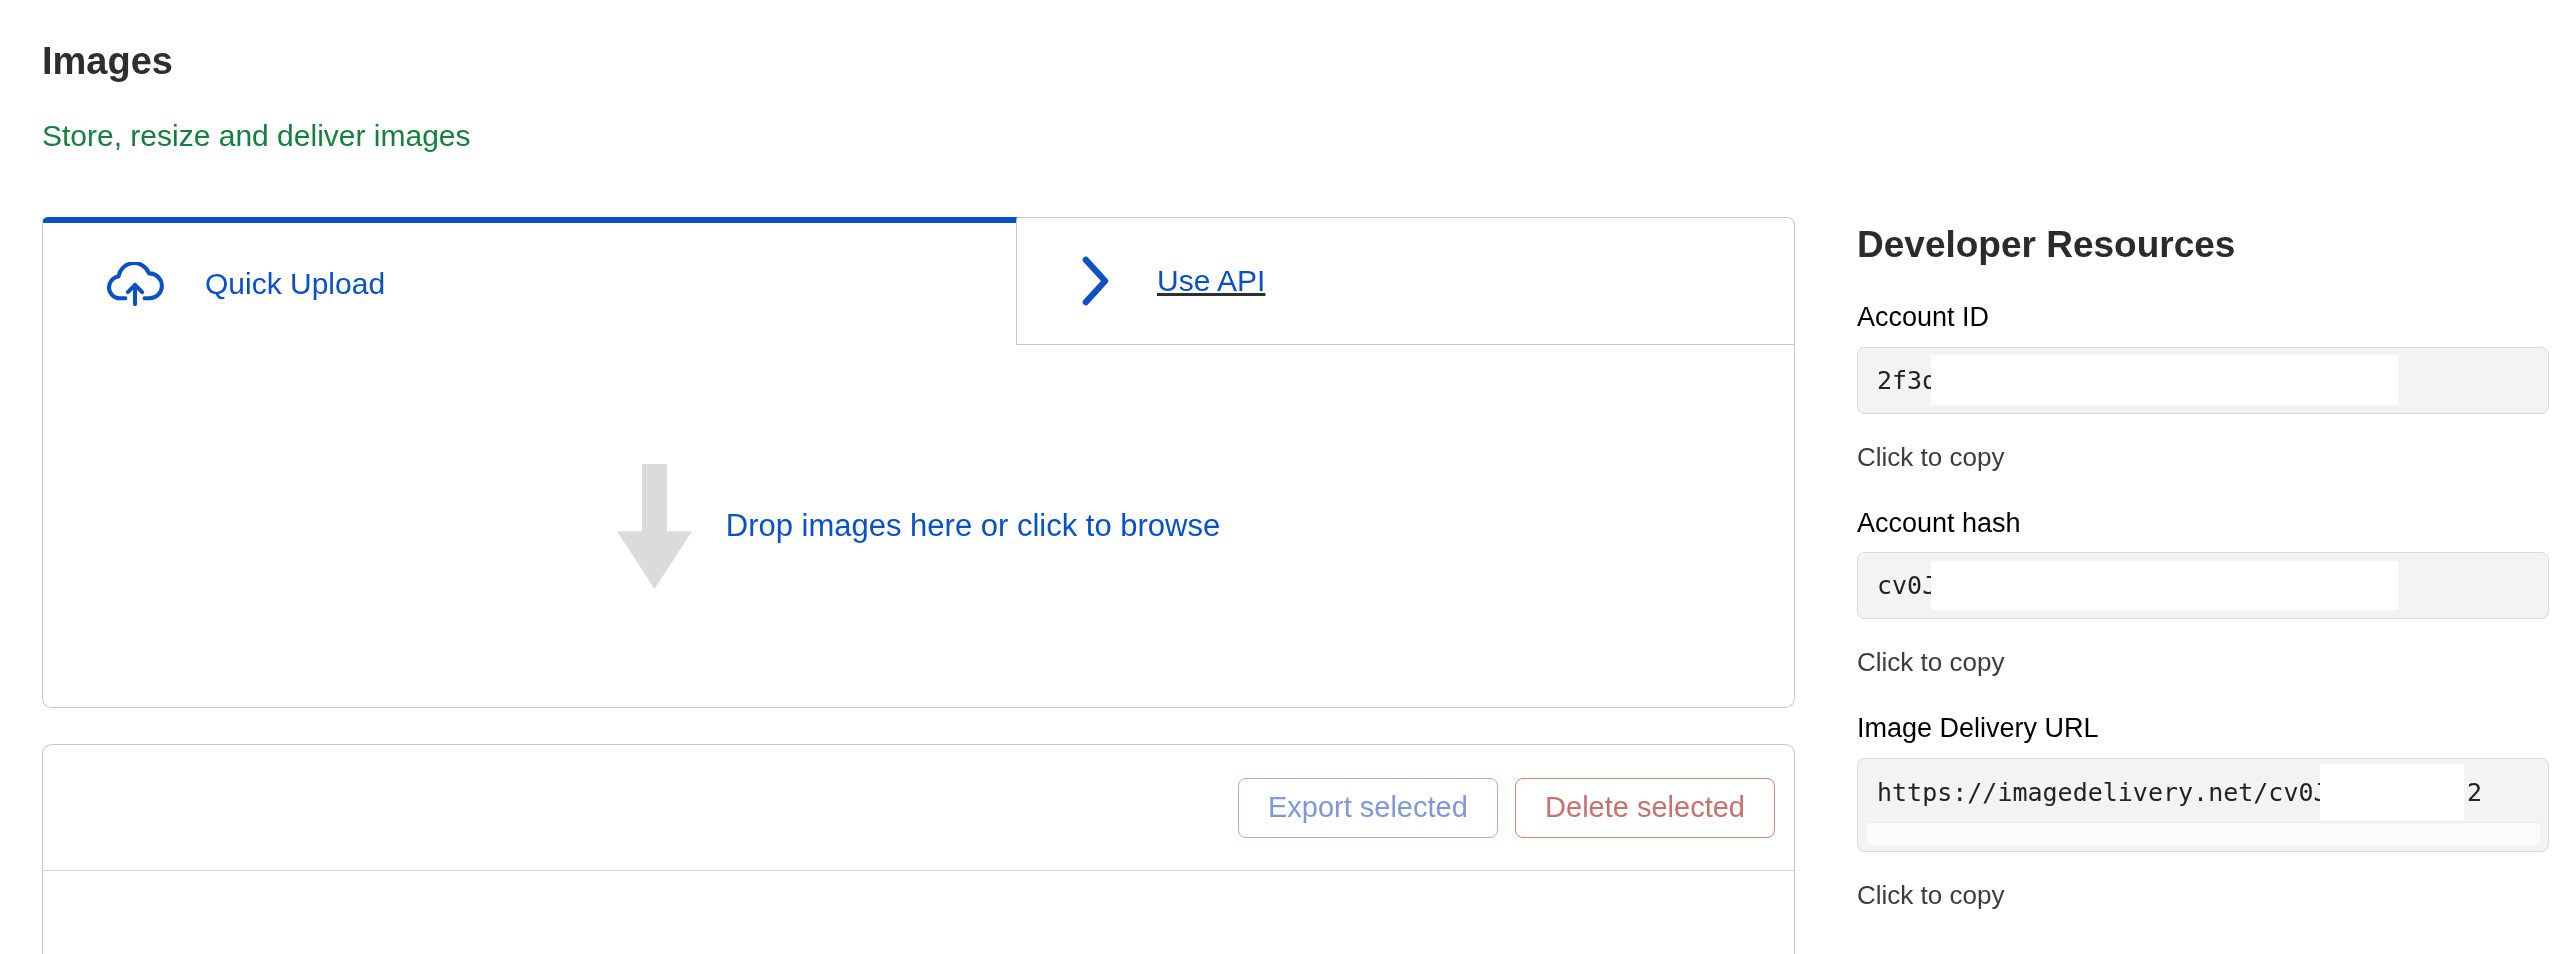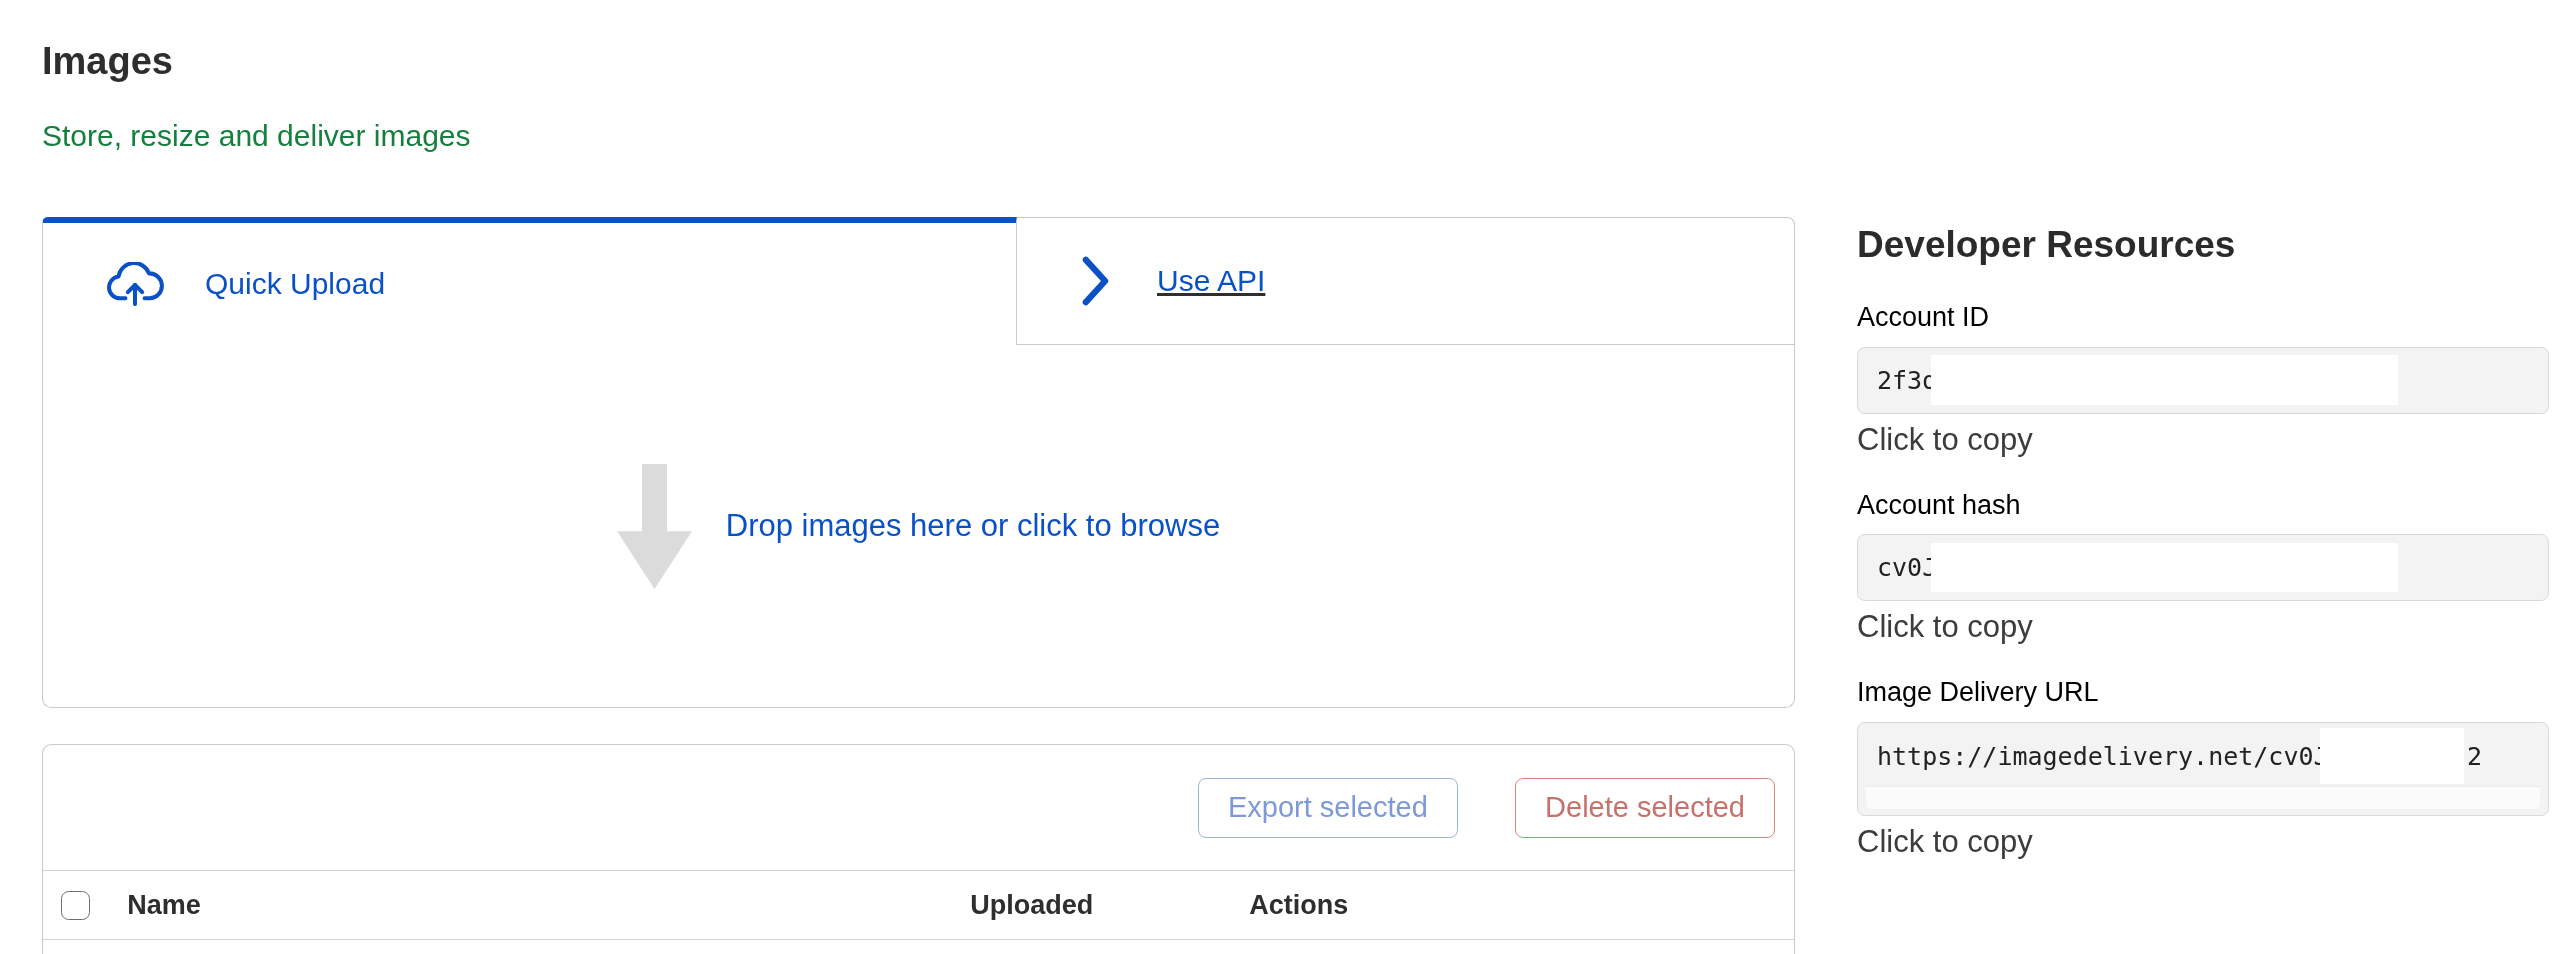--- a/index.html
+++ b/index.html
@@ -77,21 +77,21 @@
   }
   .btn {
     height: 60px; padding: 0 29px;
     font-family: "Liberation Sans", sans-serif;
     font-size: 29px; line-height: 1;
     background: #fff; border-radius: 8px;
     display: inline-flex; align-items: center;
     cursor: pointer;
   }
   .btn-export { color: var(--export-blue, #7e99d7); border: 1.9px solid var(--export-blue-border, #9fb2e0); }
-  .btn-delete { color: var(--delete-red, #c7716a); border: 1.9px solid var(--delete-red-border, #d1897f); margin-left: 40px; }
+  .btn-delete { color: var(--delete-red, #c7716a); border: 1.9px solid var(--delete-red-border, #d1897f); }
   .thead {
     height: 69px;
     display: flex; align-items: center;
     padding-left: 18.3px;
     border-bottom: 1.9px solid #d2d2d2;
     font-size: 27px; font-weight: 700; color: #2e2e2e;
   }
   .checkbox {
     width: 29px; height: 29px; flex: 0 0 29px;
     border: 1.9px solid #6f6f6f; border-radius: 7.7px;
@@ -128,21 +128,21 @@
     background: #fff;
   }
   .url-box .redact { left: 462px; width: 144px; top: 5.8px; bottom: auto; height: 56px; }
   .value-tail { position: absolute; top: 19px; left: 609px; }
   .hscroll {
     position: absolute; left: 7.7px; right: 7.7px; bottom: 5.8px; height: 23px;
     background: #fbfbfb; border-top: 1px solid #ececec; border-radius: 0 0 5.8px 5.8px;
     padding: 2.9px 1.9px;
   }
   .hscroll-thumb { width: 57%; height: 17.3px; border-radius: 8.7px; background: var(--scroll-thumb, #c5c5c5); cursor: pointer; }
-  .helper { margin-top: 10px; font-size: 31px; line-height: 31px; color: #3c3c3c; }
+  .helper { margin-top: 28px; font-size: 26px; line-height: 31px; color: #3c3c3c; }
 
   svg { display: block; }
 </style>
 </head>
 <body>
 
 <div class="layout">
 
   <div class="main">
     <h1 class="page-title">Images</h1>
@@ -176,26 +176,20 @@
         </svg>
       </span>
       <span class="drop-label">Drop images here or click to browse</span>
     </div>
 
     <div class="table-card">
       <div class="toolbar">
         <button class="btn btn-export">Export selected</button>
         <button class="btn btn-delete">Delete selected</button>
       </div>
-      <div class="thead">
-        <span class="checkbox"></span>
-        <span class="col-name">Name</span>
-        <span class="col-uploaded">Uploaded</span>
-        <span class="col-actions">Actions</span>
-      </div>
     </div>
   </div>
 
   <aside class="aside">
     <h2>Developer Resources</h2>
 
     <div class="field-label">Account ID</div>
     <div class="mono-box">
       <span>2f3d</span>
       <span class="redact"></span>

